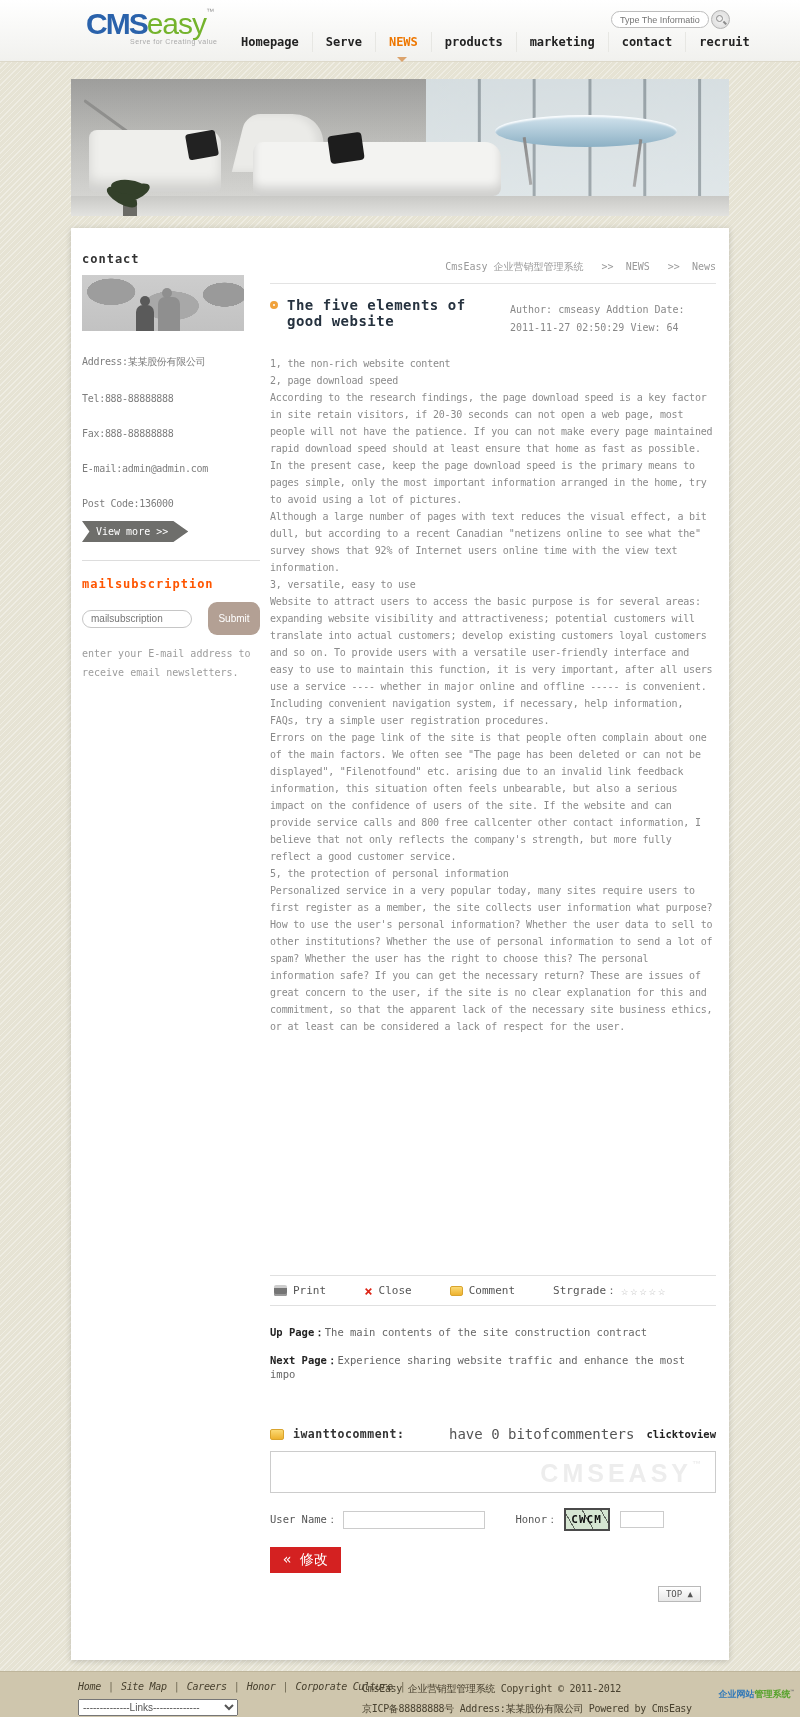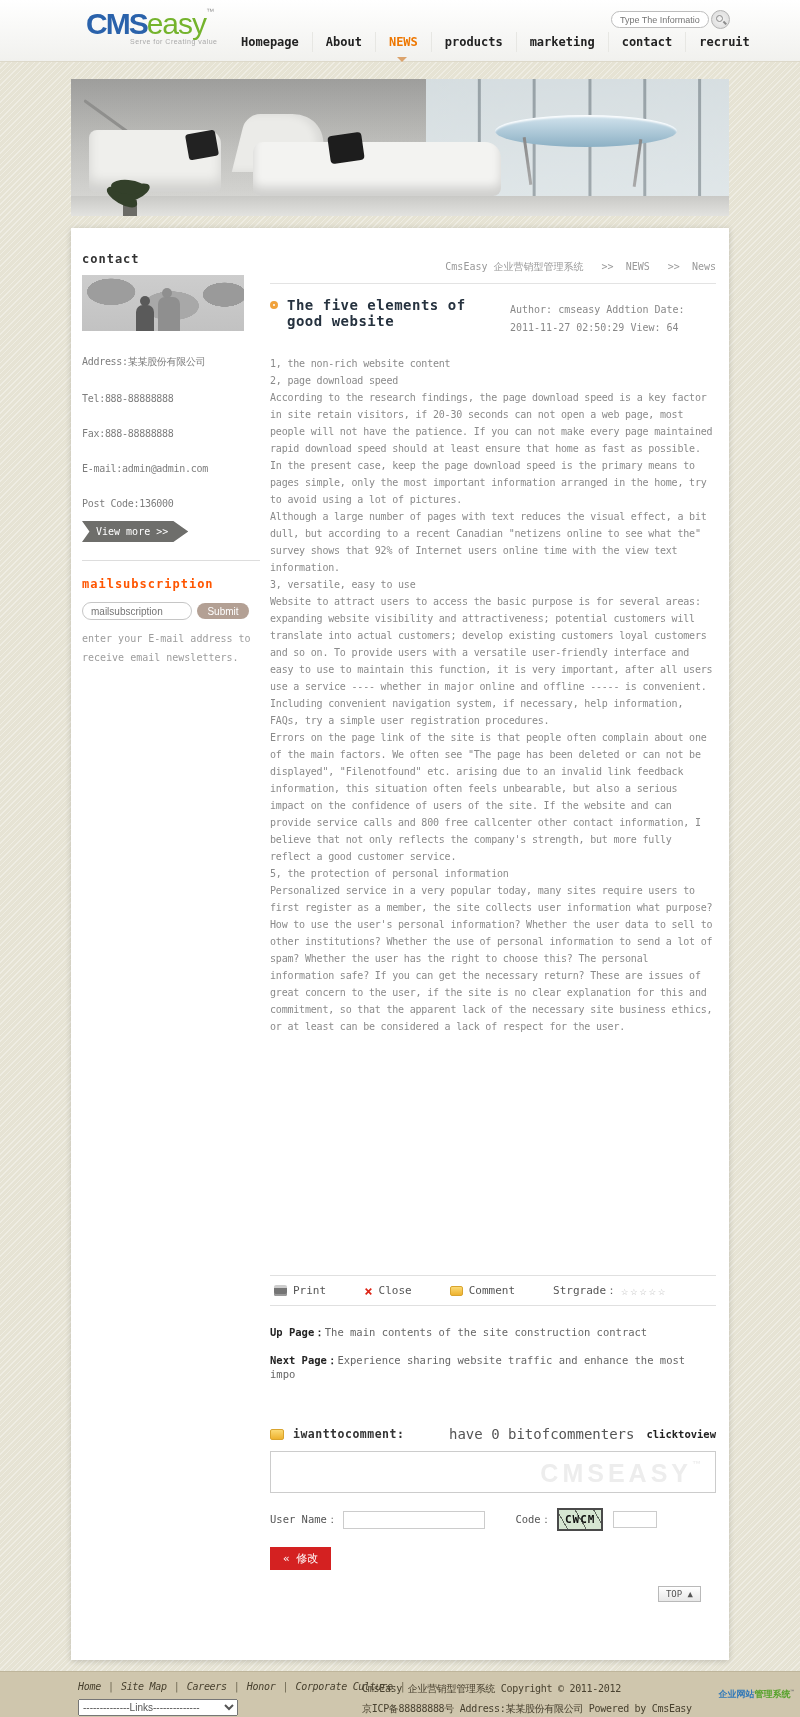--- a/index.html
+++ b/index.html
@@ -80,21 +80,21 @@
 .contact-lines { margin-top:10px; }
 .contact-lines p { font-size:10px; color:#7d7d7d; margin-top:24px; letter-spacing:-.3px; }
 .view-more { margin-top:12px; display:inline-block; border:none; cursor:pointer;
   background:#6e6e6b; color:#fff; font-size:10px; font-family:inherit; padding:5px 20px 5px 14px;
   clip-path:polygon(0 0, 86% 0, 100% 50%, 86% 100%, 0 100%, 7% 50%); }
 .side-divider { border-top:1px solid #ddd; margin-top:18px; }
 .mail-title { margin-top:16px; font-size:12px; font-weight:bold; color:#ff5500; letter-spacing:1px; }
 .mail-row { margin-top:11px; display:flex; align-items:center; }
 .mail-input { width:110px; height:18px; border:1px solid #c6c6c6; border-radius:9px; padding:0 8px;
   font-size:10px; color:#999; font-family:"Liberation Sans",sans-serif; }
-.mail-submit { margin-left:5px; width:52px; height:16px; border:none; border-radius:9px;
+.mail-submit { margin-left:16px; width:52px; height:33px; border:none; border-radius:9px;
   background:#b3a094; color:#fff; font-size:10px; font-family:"Liberation Sans",sans-serif; cursor:pointer; }
 .mail-hint { margin-top:10px; font-size:10px; color:#9c9c9c; line-height:1.85; }
 
 
 .main { margin-left:199px; width:446px; }
 .breadcrumb { padding-top:14px; text-align:right; font-size:10px; color:#999; }
 .bc-divider { border-top:1px solid #e3e3e3; margin-top:9px; }
 .title-row { display:flex; margin-top:13px; }
 .title-bullet { flex:none; width:8px; height:8px; border:3px solid #f0a23c; border-radius:50%; margin-top:4px; background:#fff; }
 .article-title { font-size:14px; font-weight:bold; color:#26323f; margin-left:9px; letter-spacing:.5px; }
@@ -127,21 +127,21 @@
   font-weight:bold; font-size:25px; color:#ededed; letter-spacing:4px; }
 .wm-tm { font-size:9px; vertical-align:top; }
 .form-row { margin-top:15px; display:flex; align-items:center; font-size:10.5px; color:#555; }
 .username-input { margin-left:6px; width:142px; height:18px; border:1px solid #ccc; }
 .code-label { margin-left:30px; }
 .captcha { margin-left:6px; width:46px; height:23px; background:#d6e6d2; border:2px solid #4a4a4a;
   display:flex; align-items:center; justify-content:center; font-weight:bold; font-size:11px; color:#111;
   letter-spacing:1px; cursor:pointer;
   background-image:repeating-linear-gradient(60deg, transparent 0 7px, rgba(0,0,0,.55) 7px 8px, transparent 8px 16px); }
 .code-input { margin-left:10px; width:44px; height:17px; border:1px solid #ccc; }
-.submit-red { margin-top:16px; border:none; background:#d42121; color:#fff; font-size:11px;
+.submit-red { margin-top:16px; border:none; background:#d42121; color:#fff; font-size:14px;
   font-family:inherit; padding:4px 13px; cursor:pointer; }
 .comments-list-head { margin-top:42px; }
 .top-btn { position:absolute; right:28px; bottom:58px; border:1px solid #b9b9b9; cursor:pointer;
   background:linear-gradient(#ffffff,#e8e8e8); font-size:9px; color:#555; padding:2px 7px; font-family:inherit; }
 
 
 .footer { margin-top:11px; height:50px; background:#cfc6ad; border-top:1px solid #beb59b; position:relative;
   font-size:10px; color:#48412f; }
 .f-links { position:absolute; left:78px; top:9px; display:flex; }
 .f-link-wrap { display:flex; }
@@ -160,21 +160,21 @@
 
 <div class="header">
   <div class="logo">
     <span class="logo-cms">CMS</span><span class="logo-easy">easy</span><span class="logo-tm">™</span>
     <span class="logo-tagline">Serve for Creating value</span>
   </div>
   <nav class="nav">
 
       <a class="nav-item">Homepage</a>
 
-      <a class="nav-item">About</a>
+      <a class="nav-item">Serve</a>
 
       <a class="nav-item active">NEWS</a>
 
       <a class="nav-item">products</a>
 
       <a class="nav-item">marketing</a>
 
       <a class="nav-item">contact</a>
 
       <a class="nav-item">recruit</a>
@@ -305,21 +305,21 @@
       <a class="cf-view">clicktoview</a>
     </div>
 
     <div class="comment-textarea">
       <span class="watermark"><span>CMSEASY</span><span class="wm-tm">™</span></span>
     </div>
 
     <div class="form-row">
       <span>User Name：</span>
       <input class="username-input" style="">
-      <span class="code-label">Code：</span>
+      <span class="code-label">Honor：</span>
       <div class="captcha">CWCM</div>
       <input class="code-input" style="">
     </div>
 
     <button class="submit-red">«  修改</button>
 
   </div>
 
   <button class="top-btn">TOP ▲</button>
 </div>

